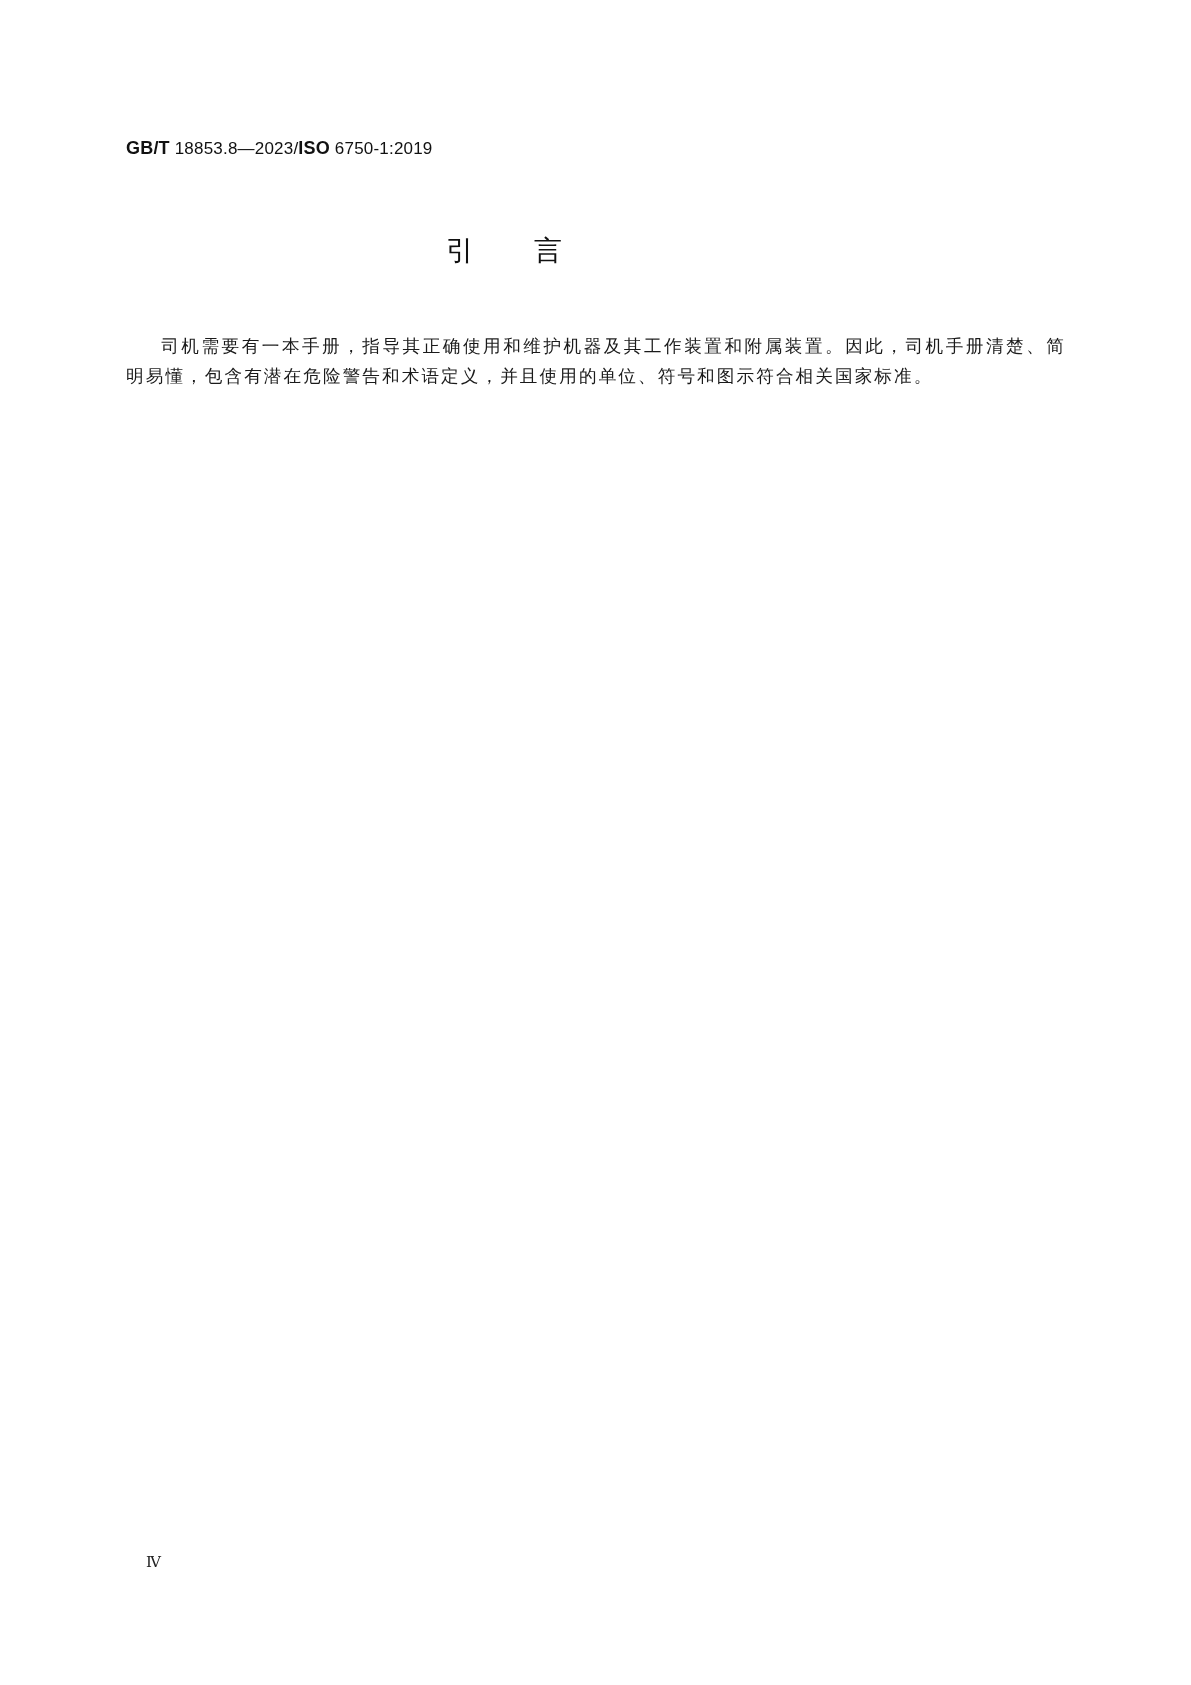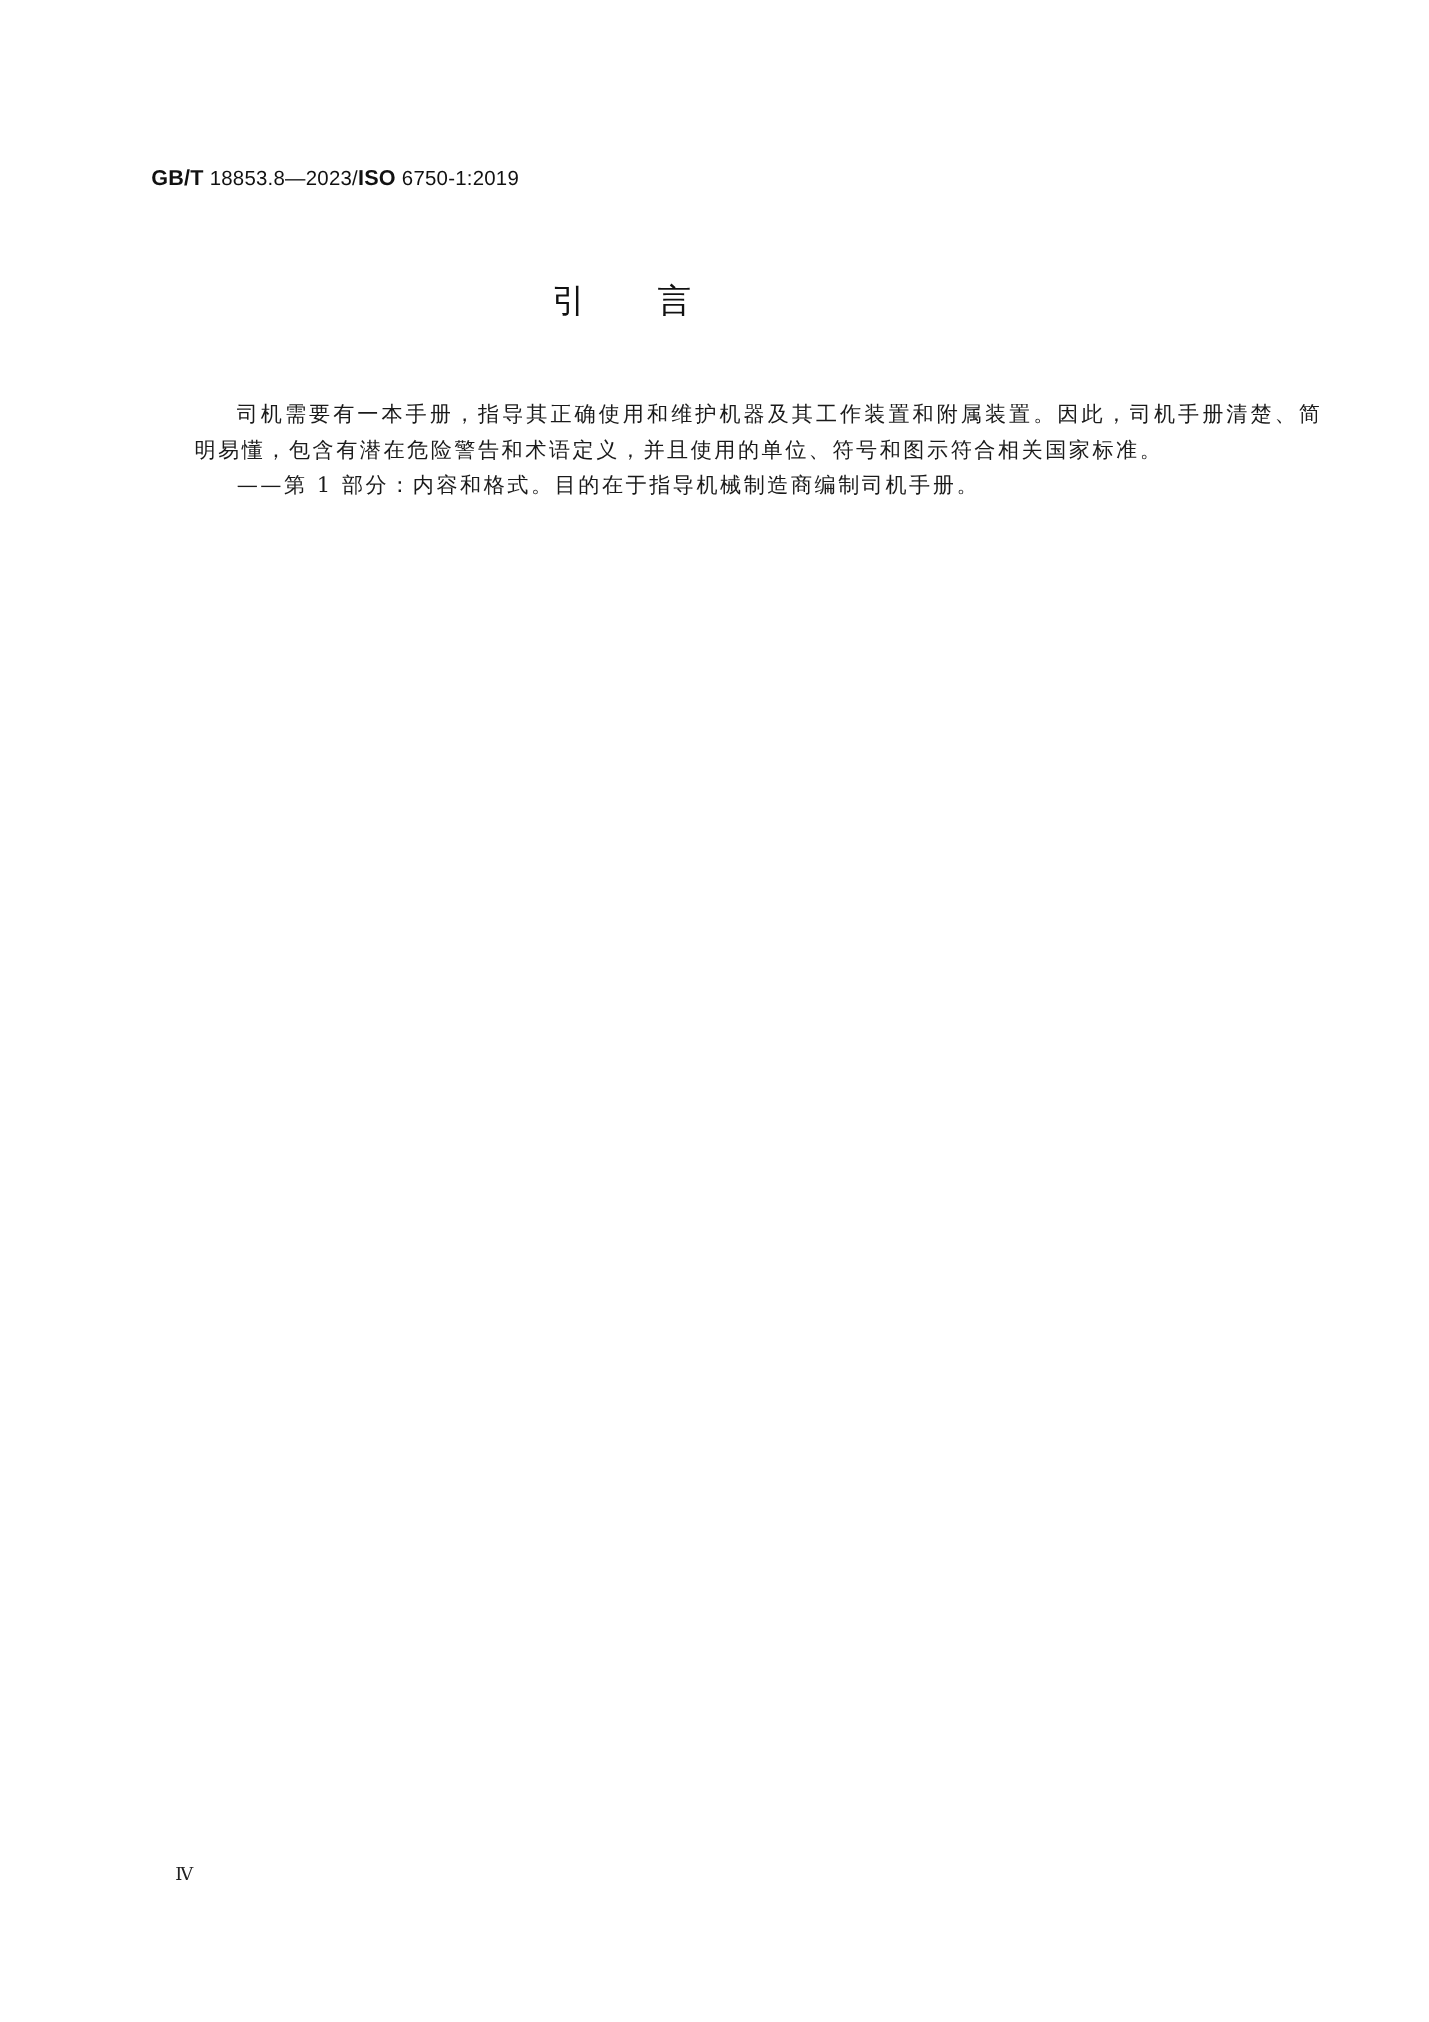--- a/index.html
+++ b/index.html
@@ -4,44 +4,43 @@
 <style>
   html, body { margin: 0; padding: 0; background: #ffffff; }
   body { width: 1191px; height: 1685px; position: relative; overflow: hidden; color: #1a1a1a; }
   .header {
     position: absolute; left: 126px; top: 138px;
     font-family: "Liberation Sans", "DejaVu Sans", sans-serif;
     font-size: 17px; letter-spacing: 0.2px; color: #111;
   }
   .header .bold { font-family: Liberation Sans, sans-serif; font-weight: bold; font-size: 18px; }
   .title {
-    position: absolute; left: 14px; width: 1008px; top: 232px; text-align: center;
+    position: absolute; left: 0; width: 1008px; top: 232px; text-align: center;
     font-family: "DejaVu Sans", sans-serif; font-size: 28px; color: #111;
     letter-spacing: 60px; text-indent: 60px;
   }
   .body {
     position: absolute; left: 126px; top: 332px; width: 940px;
     font-family: "DejaVu Serif", "Liberation Serif", serif;
     font-size: 17.6px; line-height: 29.7px; color: #1a1a1a;
-    letter-spacing: 2.1px; text-align: justify; margin-left: 36px;
+    letter-spacing: 2.1px; text-align: justify;
   }
   .body p { margin: 0; text-indent: 2em; }
   .body p.dash { text-indent: 2em; }
   .page-num {
     position: absolute; left: 146px; top: 1553px;
     font-family: "Liberation Serif", "DejaVu Serif", serif; font-size: 15px; color: #222;
   }
 </style>
 </head>
 <body>
 
 <div class="header">
   <span class="bold">GB/T</span><span> 18853.8—2023/</span><span class="bold">ISO</span><span> 6750-1:2019</span>
 </div>
 
 <div class="title">引言</div>
 
 <div class="body">
   <p>司机需要有一本手册，指导其正确使用和维护机器及其工作装置和附属装置。因此，司机手册清楚、简明易懂，包含有潜在危险警告和术语定义，并且使用的单位、符号和图示符合相关国家标准。</p>
-  <p class="dash">——第 1 部分：内容和格式。目的在于指导机械制造商编制司机手册。</p>
 </div>
 
 <div class="page-num">Ⅳ</div>
 
 </body></html>

